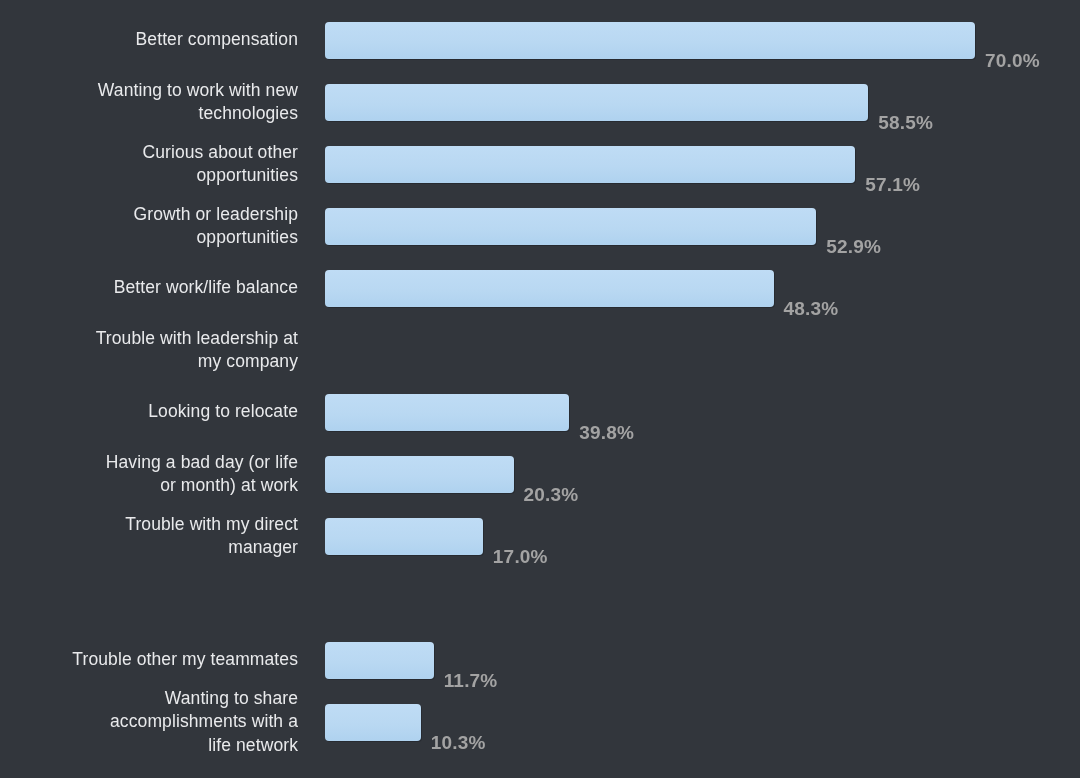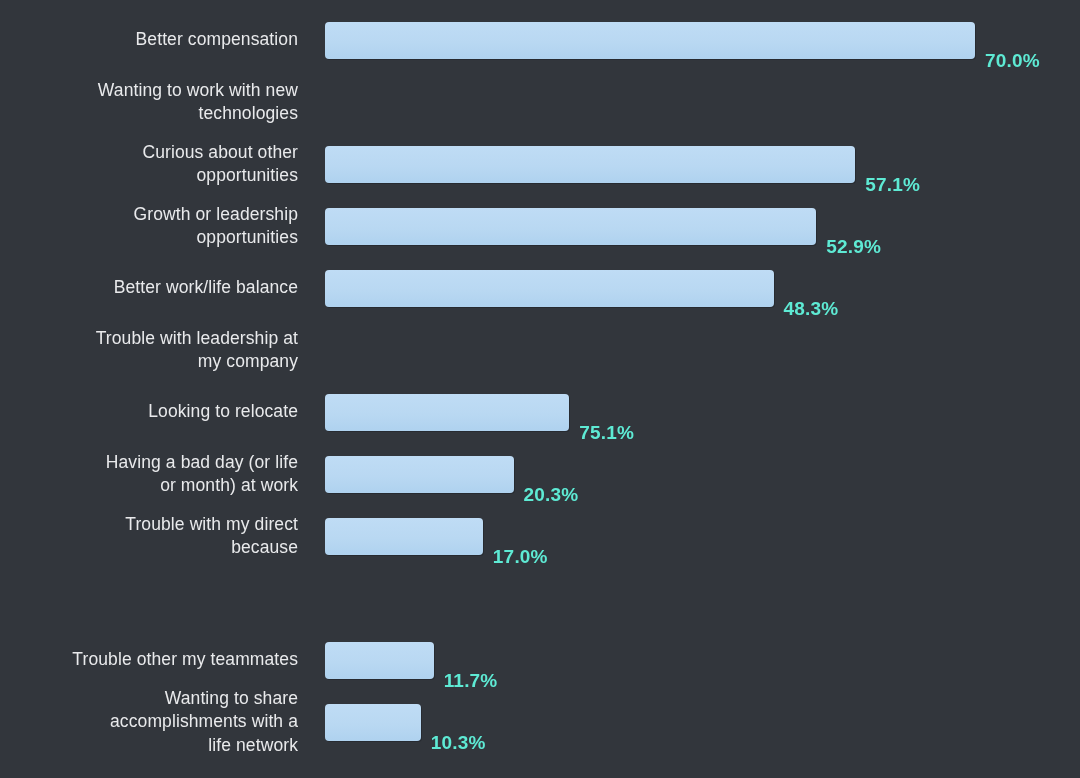--- a/index.html
+++ b/index.html
@@ -68,21 +68,21 @@
     height: 37px;
     background: linear-gradient(to bottom, #bfdcf5 0%, #b9d8f2 55%, #afd2ef 100%);
     border-radius: 4px;
     box-shadow: 1px 1px 0 rgba(20,24,30,0.35);
     box-sizing: border-box;
     flex: 0 0 auto;
   }
 
   .value-label {
     margin-left: 10px;
-    color: #5eead4;
+    color: #a3a3a3;
     font-size: 19px;
     font-weight: bold;
     letter-spacing: 0.2px;
     white-space: nowrap;
     flex: 0 0 auto;
     margin-top: 41px;
   }
 </style>
 </head>
 <body>
@@ -92,20 +92,24 @@
       <div class="bar-row">
         <div class="cat-label">Better compensation</div>
         <div class="bar-area">
           <div class="bar" style="width: 650px;"></div>
           <div class="value-label">70.0%</div>
         </div>
       </div>
       <div class="bar-row">
         <div class="cat-label">Wanting to work with new
 technologies</div>
+        <div class="bar-area">
+          <div class="bar" style="width: 543.214px;"></div>
+          <div class="value-label">58.5%</div>
+        </div>
       </div>
       <div class="bar-row">
         <div class="cat-label">Curious about other
 opportunities</div>
         <div class="bar-area">
           <div class="bar" style="width: 530.214px;"></div>
           <div class="value-label">57.1%</div>
         </div>
       </div>
       <div class="bar-row">
@@ -124,34 +128,34 @@
         </div>
       </div>
       <div class="bar-row">
         <div class="cat-label">Trouble with leadership at
 my company</div>
       </div>
       <div class="bar-row">
         <div class="cat-label">Looking to relocate</div>
         <div class="bar-area">
           <div class="bar" style="width: 244.214px;"></div>
-          <div class="value-label">75.1%</div>
+          <div class="value-label">39.8%</div>
         </div>
       </div>
       <div class="bar-row">
         <div class="cat-label">Having a bad day (or life
 or month) at work</div>
         <div class="bar-area">
           <div class="bar" style="width: 188.5px;"></div>
           <div class="value-label">20.3%</div>
         </div>
       </div>
       <div class="bar-row">
         <div class="cat-label">Trouble with my direct
-because</div>
+manager</div>
         <div class="bar-area">
           <div class="bar" style="width: 157.857px;"></div>
           <div class="value-label">17.0%</div>
         </div>
       </div>
       <div class="bar-row">
       </div>
       <div class="bar-row">
         <div class="cat-label">Trouble other my teammates</div>
         <div class="bar-area">

